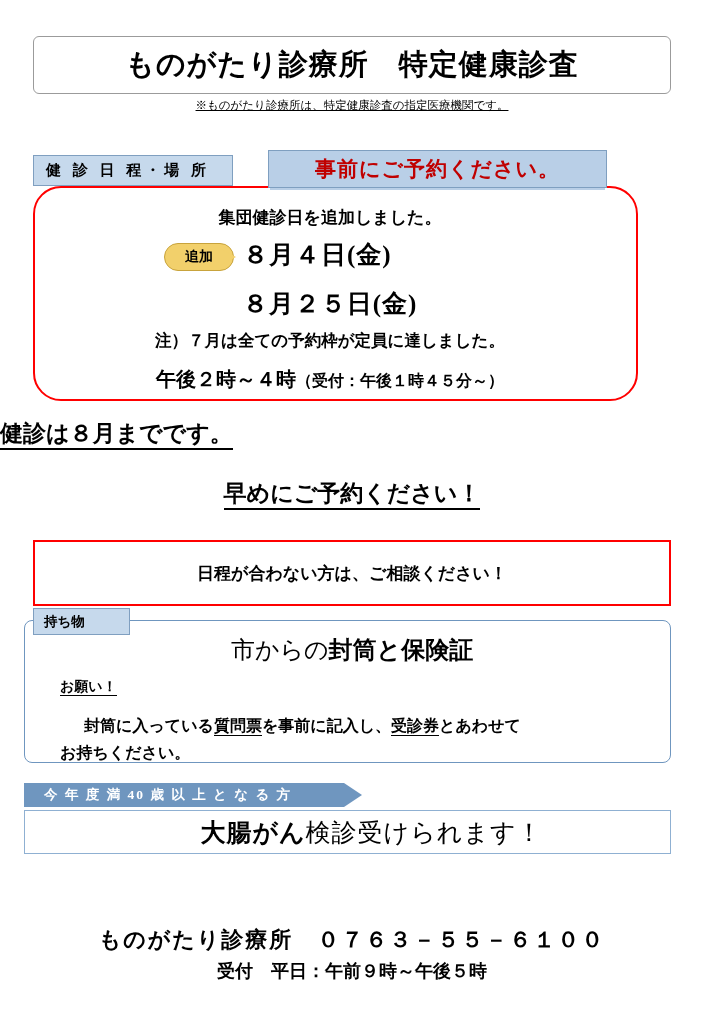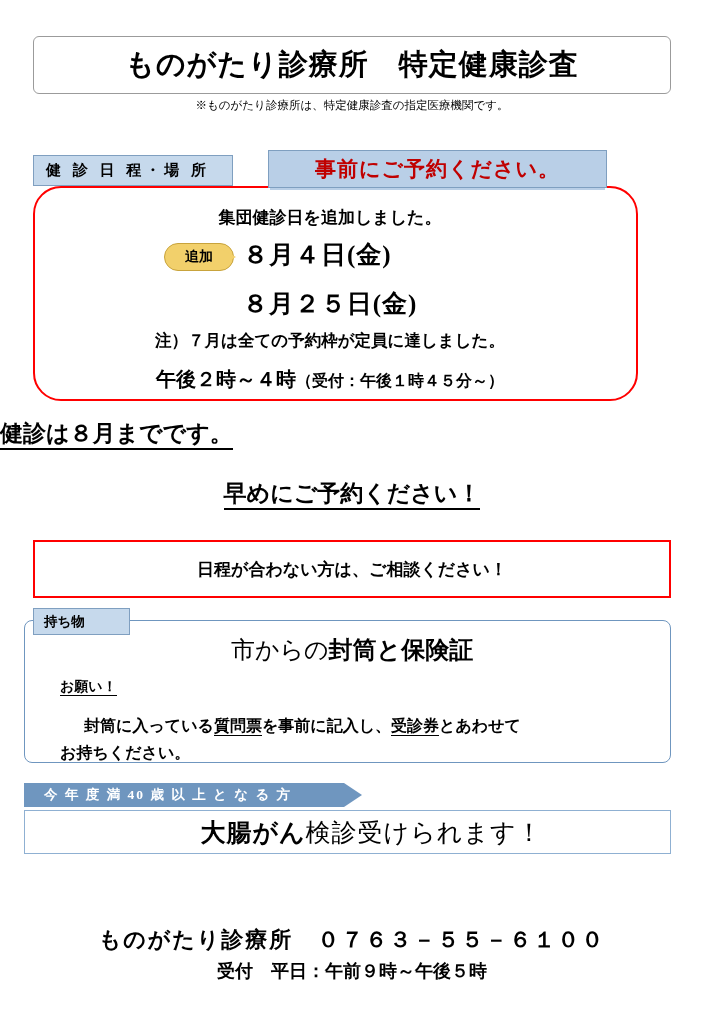--- a/index.html
+++ b/index.html
@@ -44,20 +44,21 @@
     white-space: nowrap;
   }
   .title-note {
     position: absolute;
     left: 0;
     top: 98px;
     width: 704px;
     text-align: center;
     font-size: 11.5px;
     color: #000;
+    text-decoration: underline;
   }
 
   
   .tab-label {
     position: absolute;
     left: 33px;
     top: 155px;
     width: 200px;
     height: 31px;
     background: #c6d9ec;
@@ -205,21 +206,21 @@
     border-bottom: 2px solid #000;
     padding-bottom: 2px;
   }
 
   
   .consult-box {
     position: absolute;
     left: 33px;
     top: 540px;
     width: 638px;
-    height: 58px;
+    height: 66px;
     border: 2px solid #ff0000;
     box-sizing: border-box;
     display: flex;
     align-items: center;
     justify-content: center;
     font-size: 17px;
     font-weight: bold;
   }
 
   

